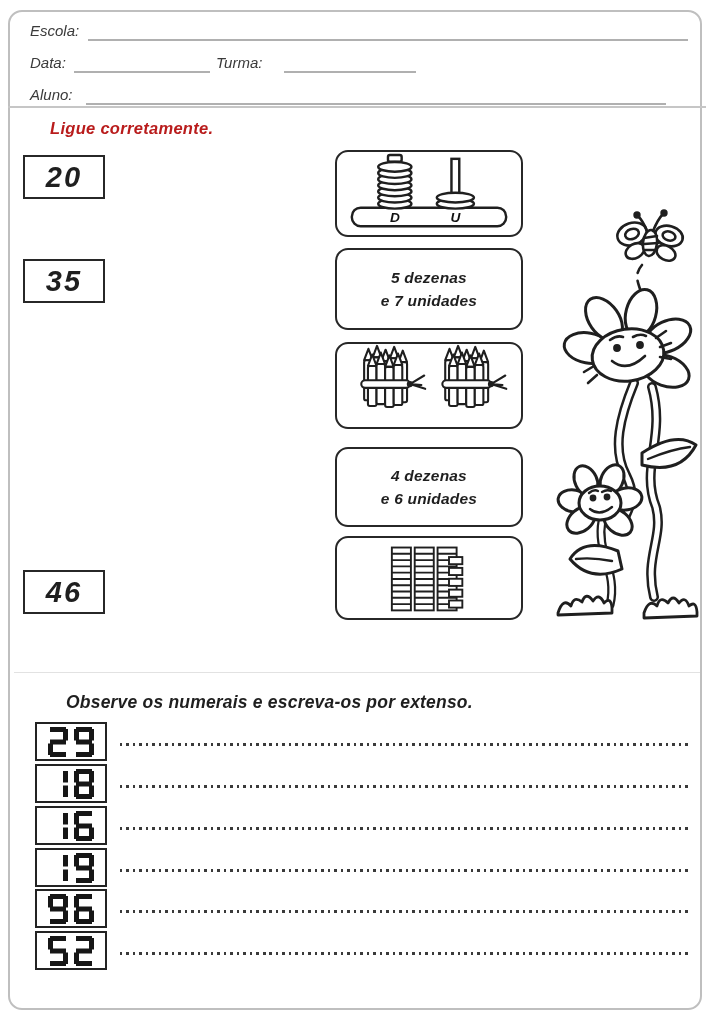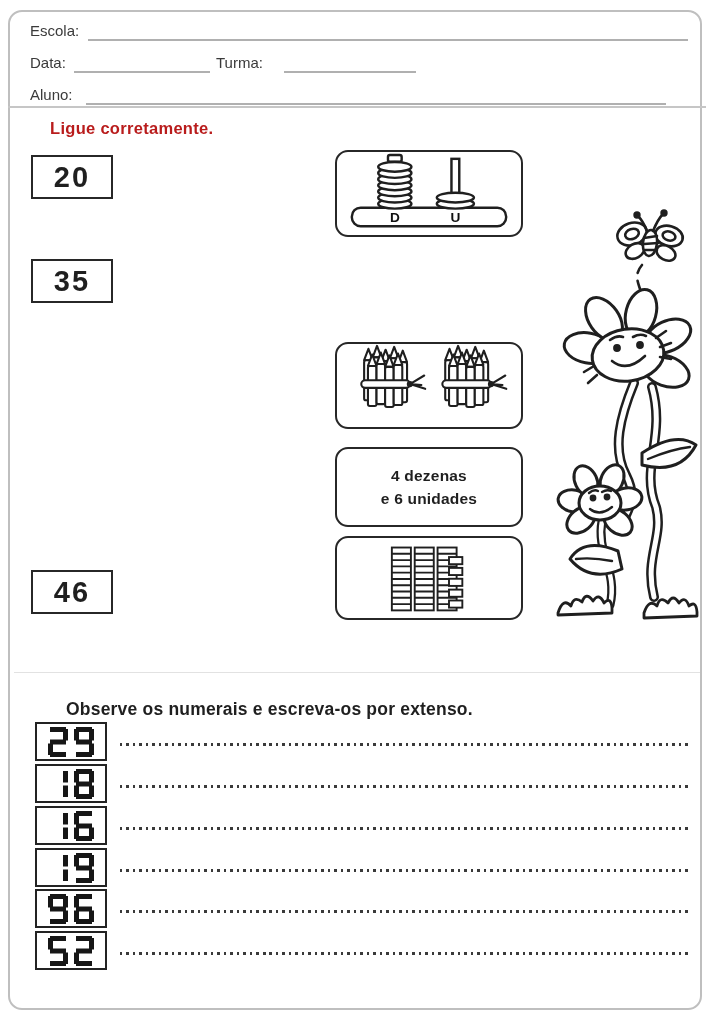--- a/index.html
+++ b/index.html
@@ -1,34 +1,34 @@
 <!DOCTYPE html>
 <html><head>
 <meta charset="utf-8">
 <style>
   html,body{margin:0;padding:0;background:#ffffff;}
   body{font-family:"Liberation Sans",sans-serif;color:#1f1f1f;}
-  .page{position:relative;width:714px;height:1024px;background:#fff;overflow:hidden;}
+  .page{position:relative;width:714px;height:1024px;background:#fff;overflow:hidden;font-style:italic;}
   .sheet{position:absolute;left:8px;top:10px;width:694px;height:1000px;
          border:2px solid #bfbfbf;border-radius:14px;box-sizing:border-box;background:#fff;}
   .hdr-sep{position:absolute;left:8px;top:106px;width:698px;border-bottom:2px solid #c6c6c6;}
   .faint-rule{position:absolute;left:14px;top:672px;width:686px;border-bottom:1px solid #e2e2e2;}
   .hdr-label{position:absolute;font-size:15px;color:#3a3a3a;}
   .wline{position:absolute;height:18px;border-bottom:2px solid #b0b0b0;}
   .instr{position:absolute;font-weight:700;font-size:16.5px;color:#b91c1c;letter-spacing:.3px;}
   .numbox{position:absolute;left:23px;width:82px;height:44px;border:2.5px solid #272727;
           background:#fff;display:flex;align-items:center;justify-content:center;
-          font-size:29px;font-weight:800;letter-spacing:2px;box-sizing:border-box;margin-left:8px;}
+          font-size:29px;font-weight:800;letter-spacing:2px;box-sizing:border-box;}
   .mbox{position:absolute;left:335px;width:188px;border:2.5px solid #272727;border-radius:13px;
         background:#fff;display:flex;flex-direction:column;align-items:center;justify-content:center;
         box-sizing:border-box;overflow:hidden;}
   .mbox svg{display:block;}
   .dz{font-size:15.5px;font-weight:700;line-height:1.5;text-align:center;letter-spacing:.2px;}
   .illus{position:absolute;left:556px;top:205px;}
-  .obs{position:absolute;left:66px;top:692px;font-size:17.5px;font-weight:700;letter-spacing:.2px;margin-top:7px;}
+  .obs{position:absolute;left:66px;top:692px;font-size:17.5px;font-weight:700;letter-spacing:.2px;}
   .segbox{position:absolute;left:35px;width:72px;height:39px;border:2.5px solid #232323;background:#fff;
           display:flex;align-items:center;justify-content:center;box-sizing:border-box;}
   .segbox svg{display:block;}
   .dots{position:absolute;left:120px;width:572px;height:3px;
         background-image:repeating-linear-gradient(90deg,#3a3a3a 0 2.5px,transparent 2.5px 6.5px);}
 </style>
 </head>
 <body>
 
 <div class="page">
@@ -77,20 +77,24 @@
             <ellipse cx="58" cy="15.200000000000003" rx="17" ry="5"></ellipse>
             <ellipse cx="120" cy="53" rx="19" ry="5"></ellipse>
             <ellipse cx="120" cy="46.7" rx="19" ry="5"></ellipse>
           </g>
           <text x="58" y="72" text-anchor="middle" font-family="Liberation Sans, sans-serif" font-size="14" font-weight="bold" fill="#111">D</text>
           <text x="120" y="72" text-anchor="middle" font-family="Liberation Sans, sans-serif" font-size="14" font-weight="bold" fill="#111">U</text>
         </svg>
       </div>
   </div>
 
+  <div class="mbox" style="top:248px;height:82px">
+    <div class="dz">5 dezenas</div>
+    <div class="dz">e 7 unidades</div>
+  </div>
 
   <div class="mbox" style="top:342px;height:87px">
     <div>
         <svg width="186" height="83" viewBox="0 0 186 87">
           <g transform="translate(25,4)" stroke="#1f1f1f" stroke-width="2.2" fill="#fff" stroke-linejoin="round">
             <polygon points="0,13 4.5,1 9,13"></polygon>
             <rect x="0" y="13" width="9" height="42" rx="2"></rect>
             <polygon points="9,10 13.5,-2 18,10"></polygon>
             <rect x="9" y="10" width="9" height="42" rx="2"></rect>
             <polygon points="18,14 22.5,2 27,14"></polygon>

